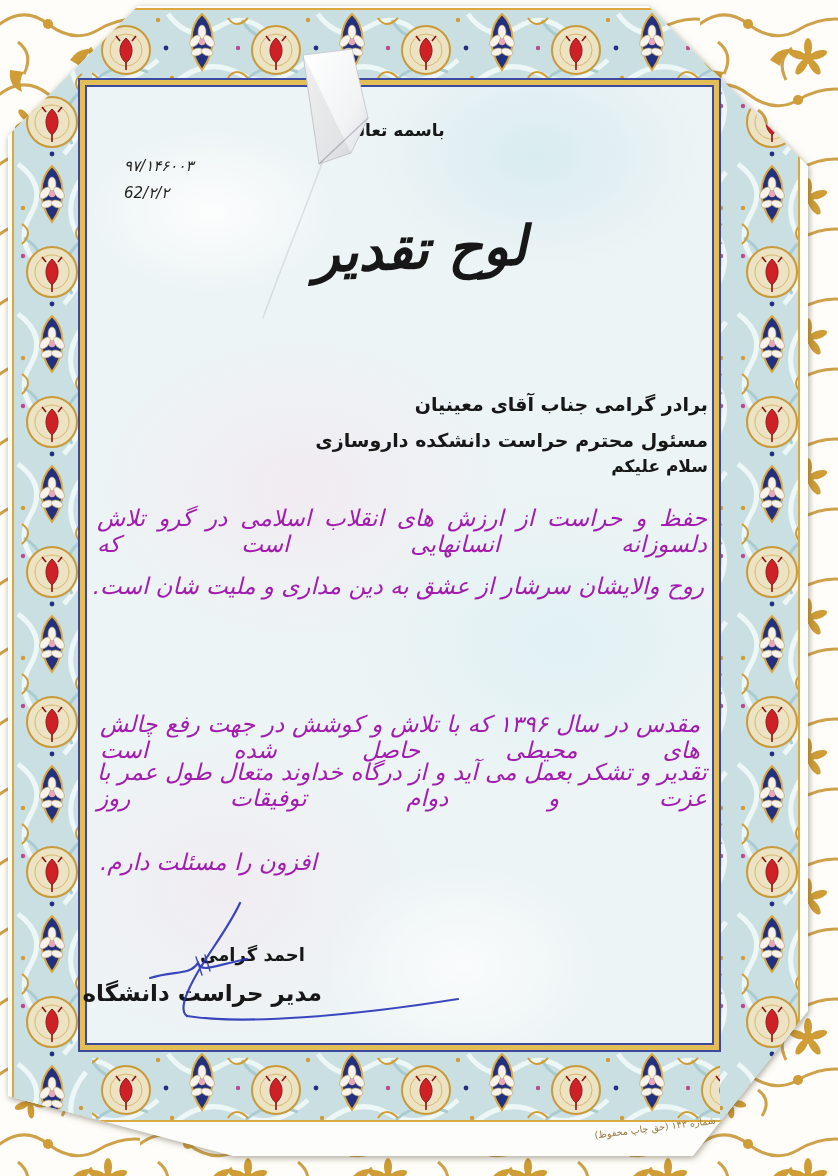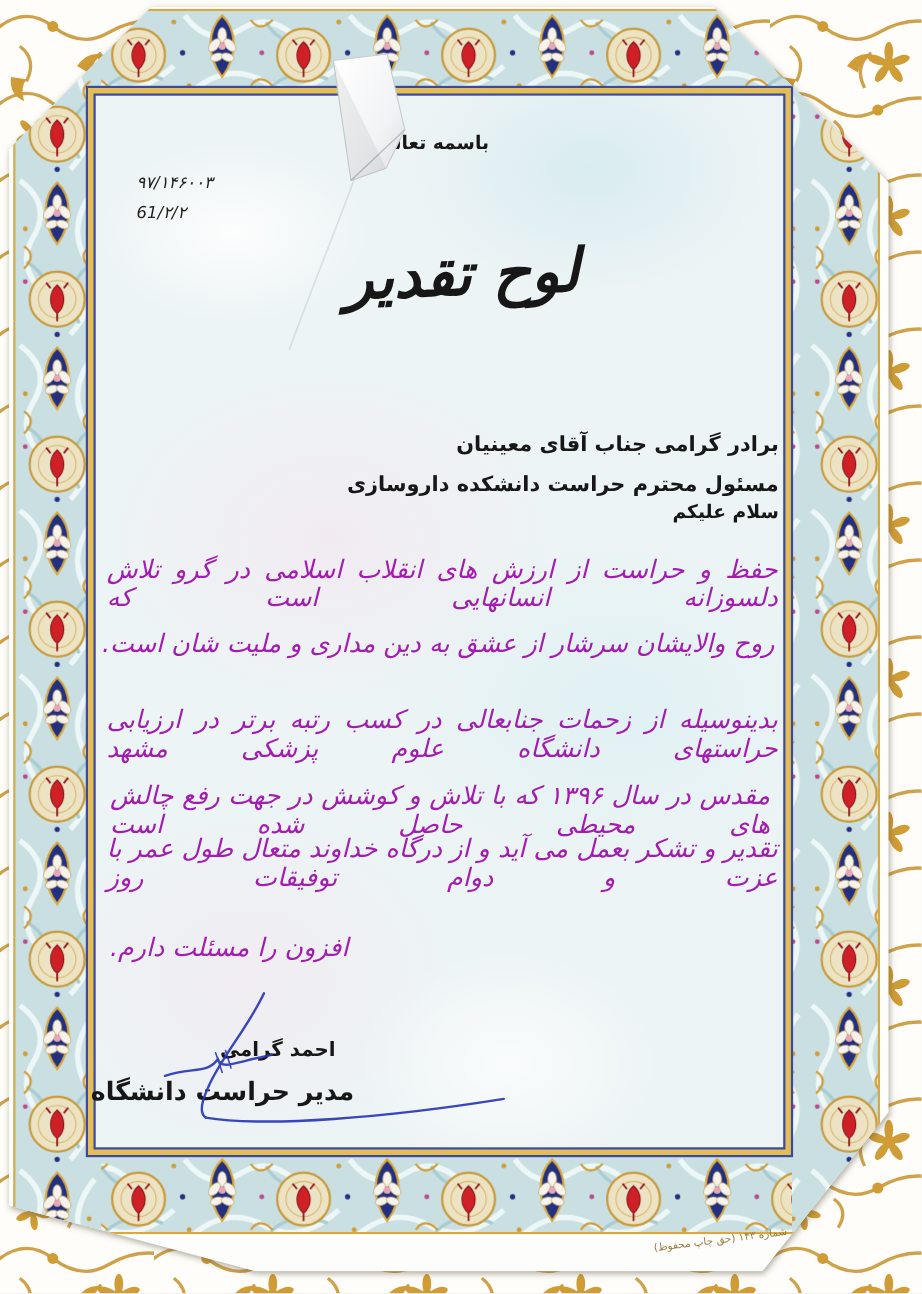--- a/index.html
+++ b/index.html
@@ -146,29 +146,28 @@
         <rect x="1" y="1" width="786" height="1112" fill="none" stroke="#d9a93f" stroke-width="2"></rect>
       </svg>
 
       <div class="panel"></div>
     </div>
   </div>
 
   <div class="layer">
     <div class="txt basmala">باسمه تعالی</div>
     <div class="txt refnum ref1">۹۷/۱۴۶۰۰۳</div>
-    <div class="txt refnum ref2">61/۲/۲</div>
+    <div class="txt refnum ref2">62/۲/۲</div>
     <div class="txt title">لوح تقدیر</div>
     <div class="txt addr addr1">برادر گرامی جناب آقای معینیان</div>
     <div class="txt addr addr2">مسئول محترم حراست دانشکده داروسازی</div>
     <div class="txt salam">سلام علیکم</div>
 
     <div class="txt body-line just bl1">حفظ و حراست از ارزش های انقلاب اسلامی در گرو تلاش دلسوزانه انسانهایی است که</div>
     <div class="txt body-line bl2">روح والایشان سرشار از عشق به دین مداری و ملیت شان است.</div>
-    <div class="txt body-line just bl3">بدینوسیله از زحمات جنابعالی در کسب رتبه برتر در ارزیابی حراستهای دانشگاه علوم پزشکی مشهد</div>
     <div class="txt body-line just bl4">مقدس در سال ۱۳۹۶ که با تلاش و کوشش در جهت رفع چالش های محیطی حاصل شده است</div>
     <div class="txt body-line just bl5">تقدیر و تشکر بعمل می آید و از درگاه خداوند متعال طول عمر با عزت و دوام توفیقات روز</div>
     <div class="txt body-line bl6">افزون را مسئلت دارم.</div>
 
     <div class="txt signame">احمد گرامی</div>
     <div class="txt sigtitle">مدیر حراست دانشگاه</div>
     <div class="txt printnote">شماره ۱۴۳ (حق چاپ محفوظ)</div>
   </div>
 
   <svg class="svgabs" width="838" height="1176" aria-hidden="true">

